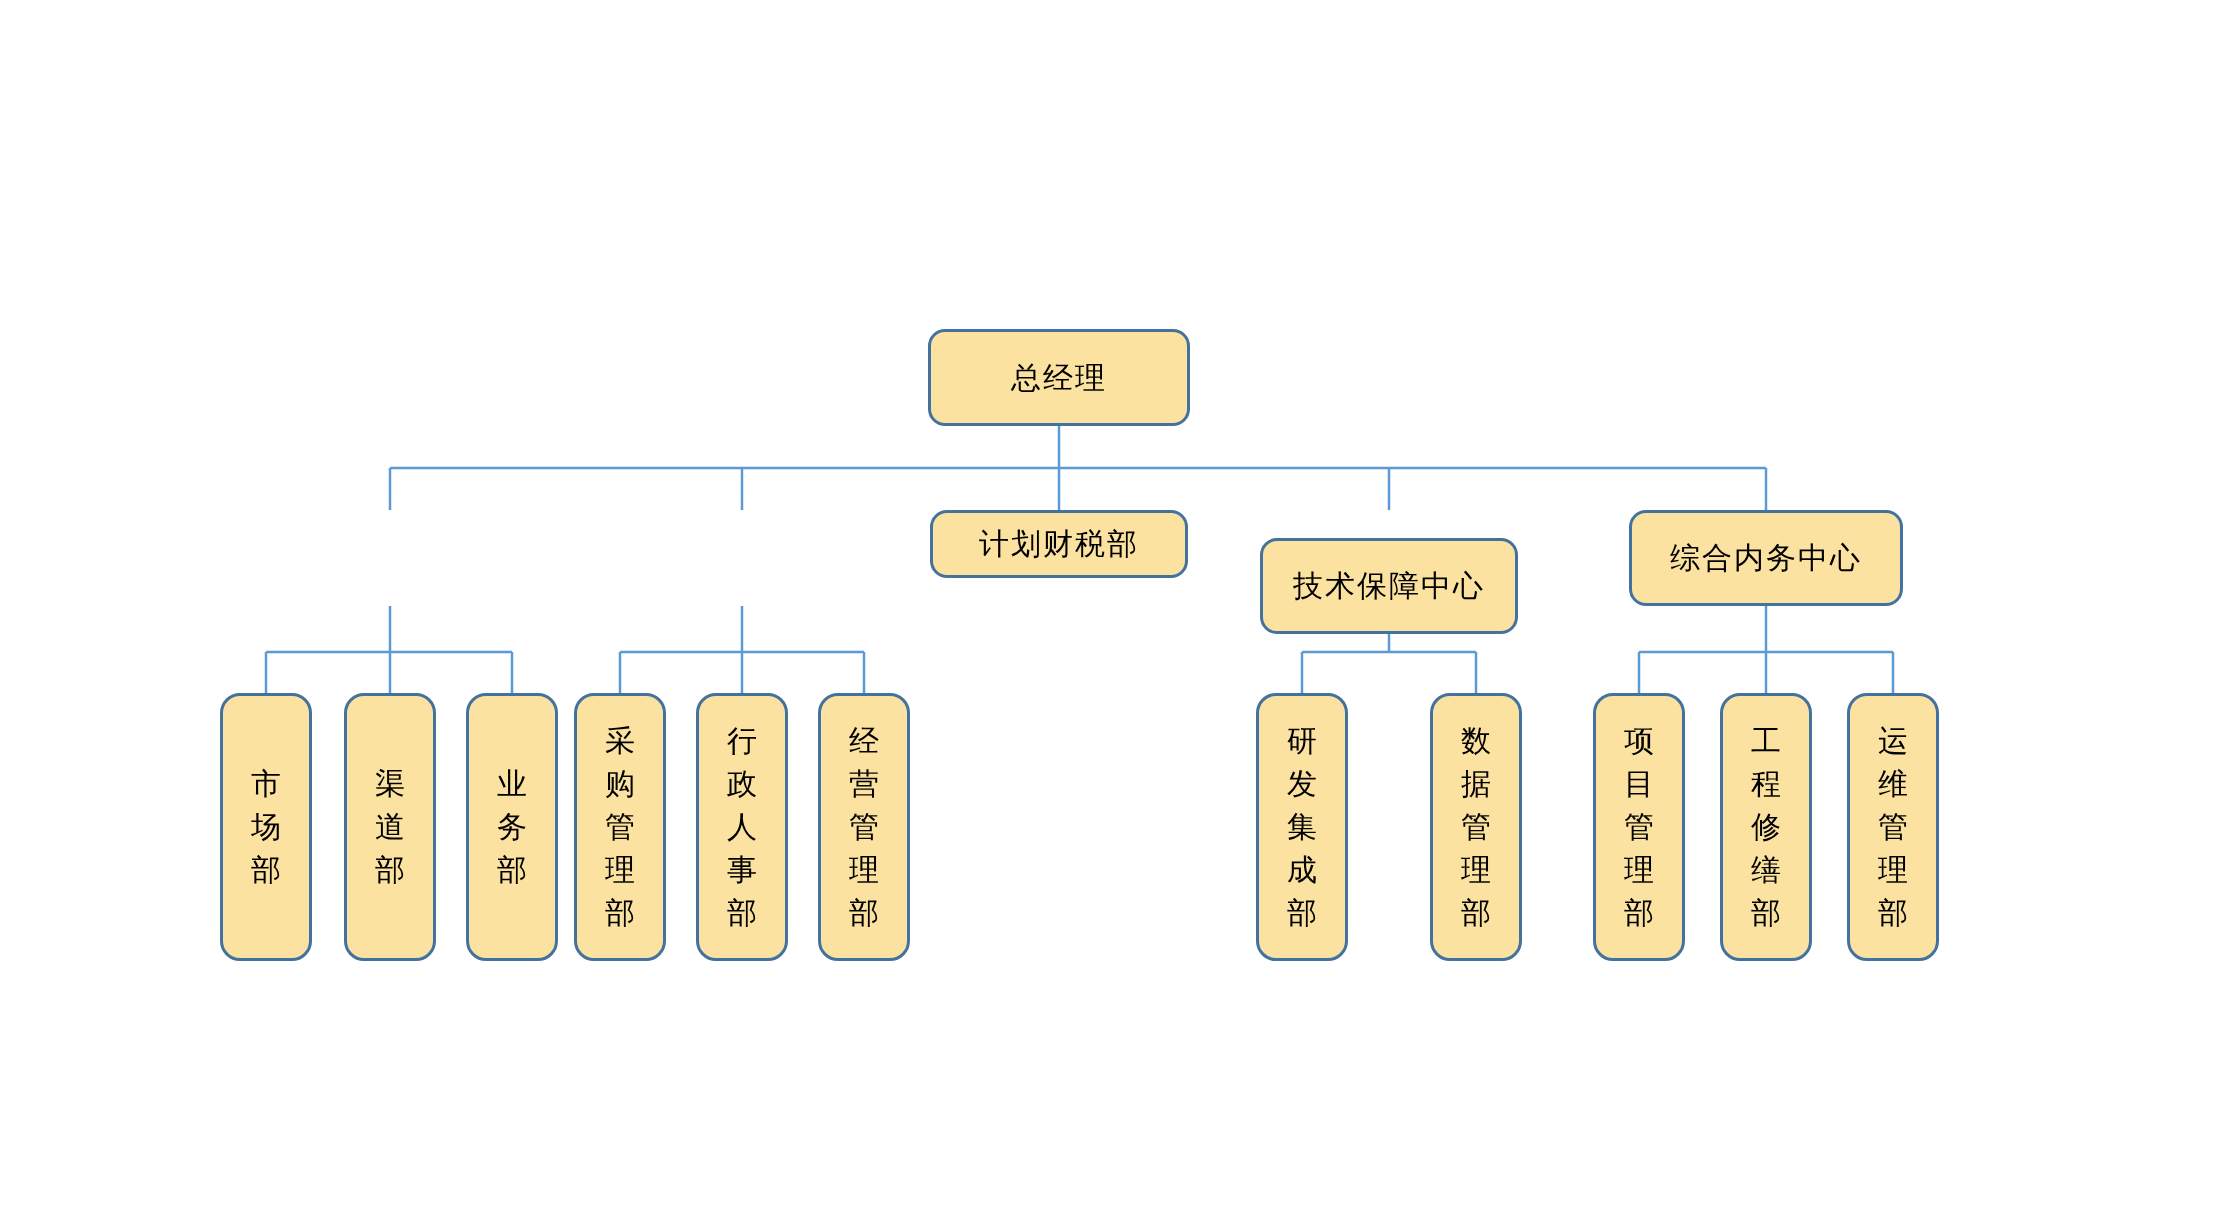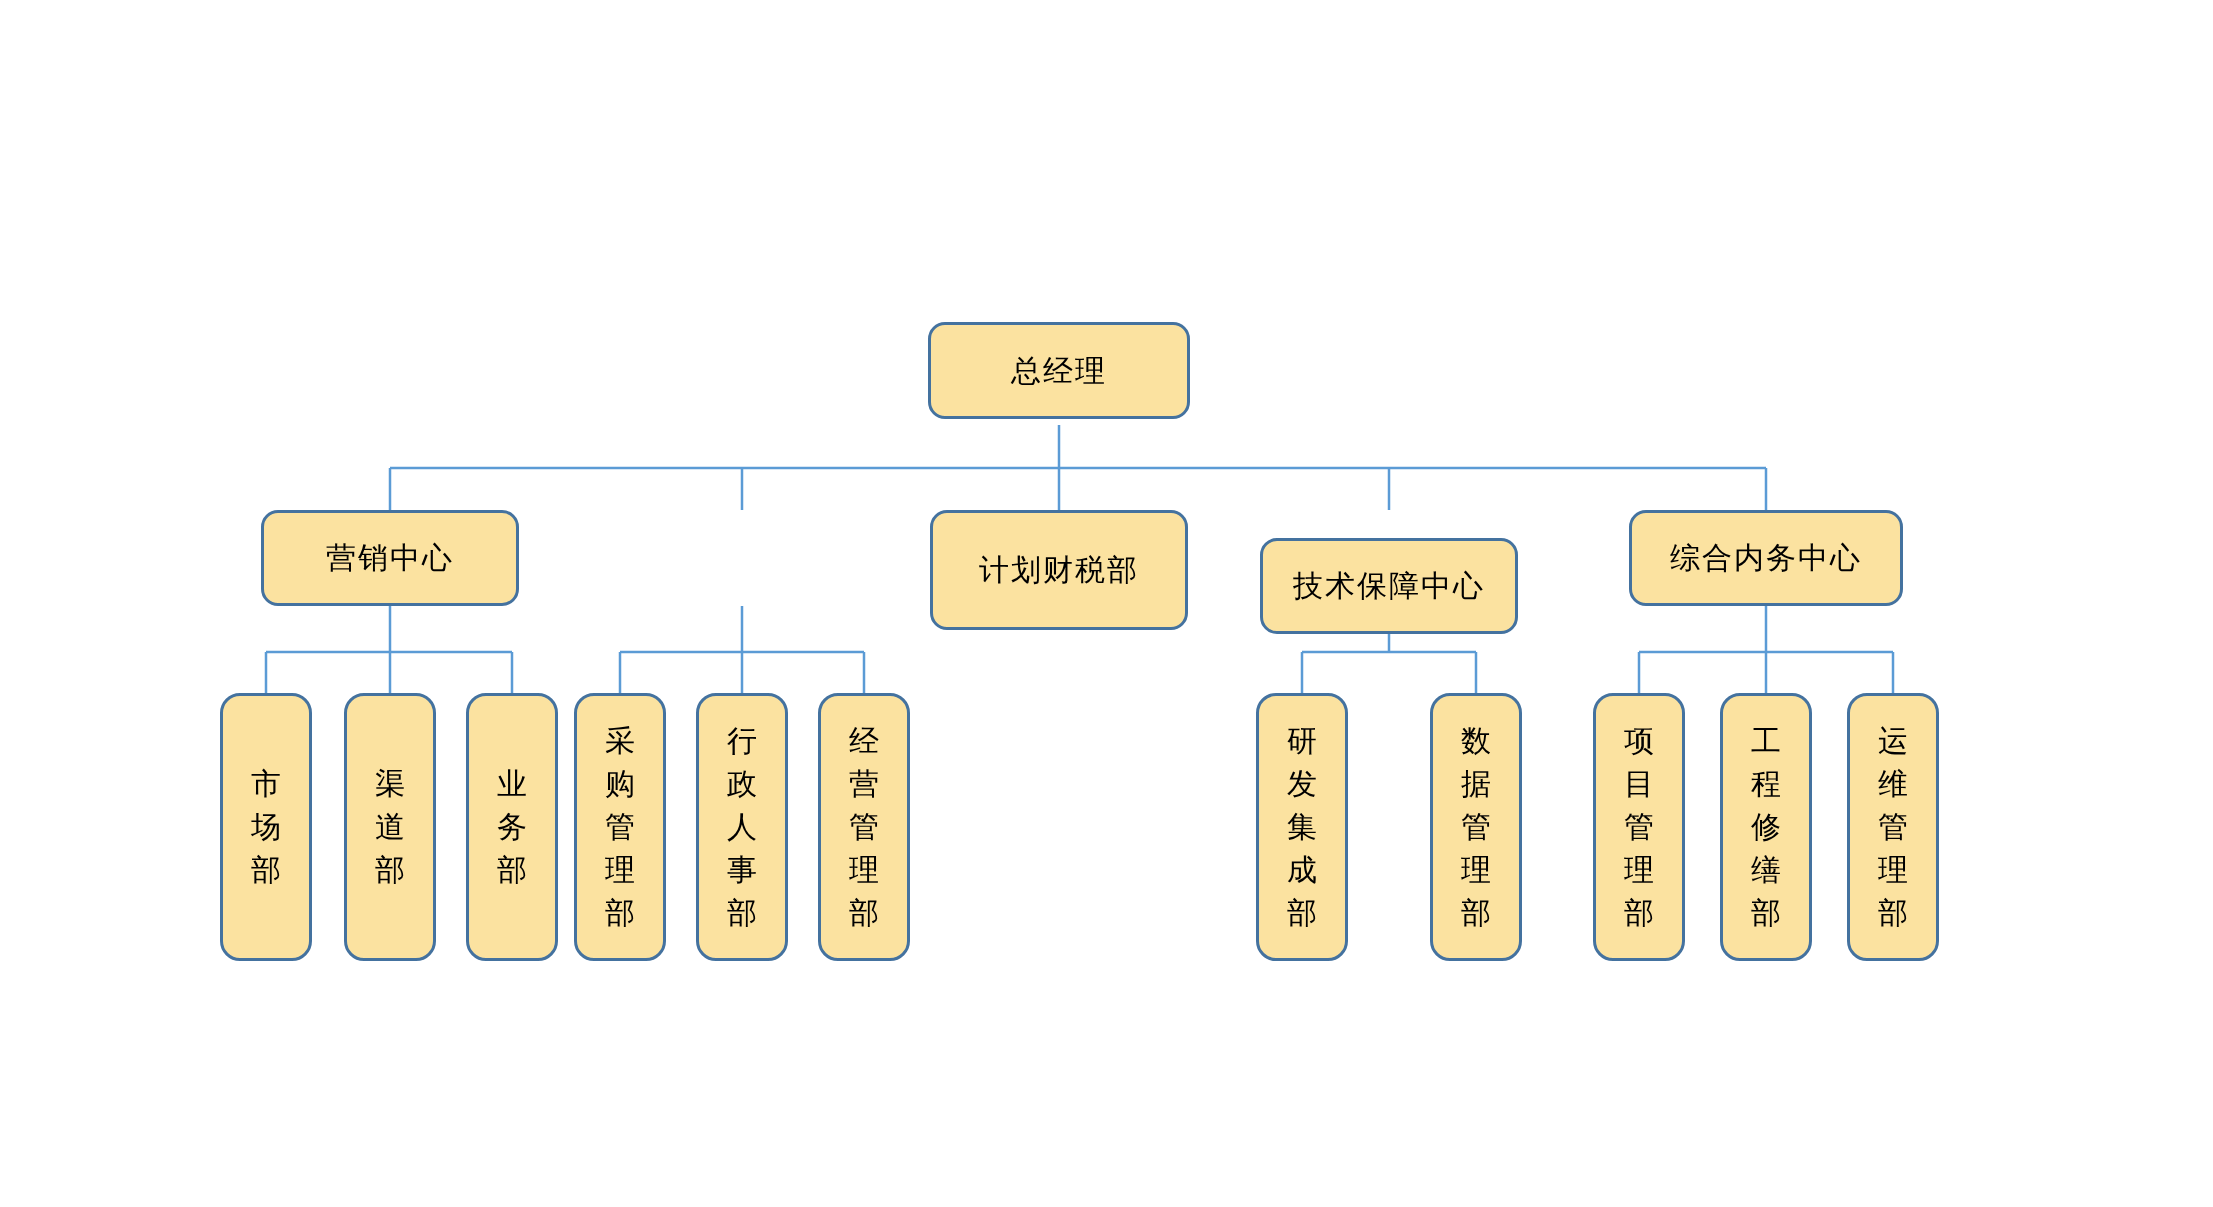--- a/index.html
+++ b/index.html
@@ -72,28 +72,25 @@
 
     <path d="M390 606 V693 M266 652 H512 M266 652 V693 M512 652 V693" fill="none" stroke="#5B9BD5" stroke-width="2.5"></path>
 
     <path d="M742 606 V693 M620 652 H864 M620 652 V693 M864 652 V693" fill="none" stroke="#5B9BD5" stroke-width="2.5"></path>
 
     <path d="M1389 606 V652 M1302 652 H1476 M1302 652 V693 M1476 652 V693" fill="none" stroke="#5B9BD5" stroke-width="2.5"></path>
 
     <path d="M1766 606 V693 M1639 652 H1893 M1639 652 V693 M1893 652 V693" fill="none" stroke="#5B9BD5" stroke-width="2.5"></path>
   </svg>
 
-  <div class="node h" style="left:928px; top:322px; width:262px; height:97px">
+  <div class="node h" style="left:928px; top:329px; width:262px; height:97px">
     <span class="hlabel">总经理</span>
   </div>
 
-  <div class="node h" style="left:261px; top:510px; width:258px; height:96px">
-    <span class="hlabel">营销中心</span>
-  </div>
-  <div class="node h" style="left:930px; top:510px; width:258px; height:120px">
+  <div class="node h" style="left:930px; top:510px; width:258px; height:68px">
     <span class="hlabel">计划财税部</span>
   </div>
   <div class="node h" style="left:1260px; top:538px; width:258px; height:96px">
     <span class="hlabel">技术保障中心</span>
   </div>
   <div class="node h" style="left:1629px; top:510px; width:274px; height:96px">
     <span class="hlabel">综合内务中心</span>
   </div>
 
   <div class="node v" style="left:220px; top:693px">

